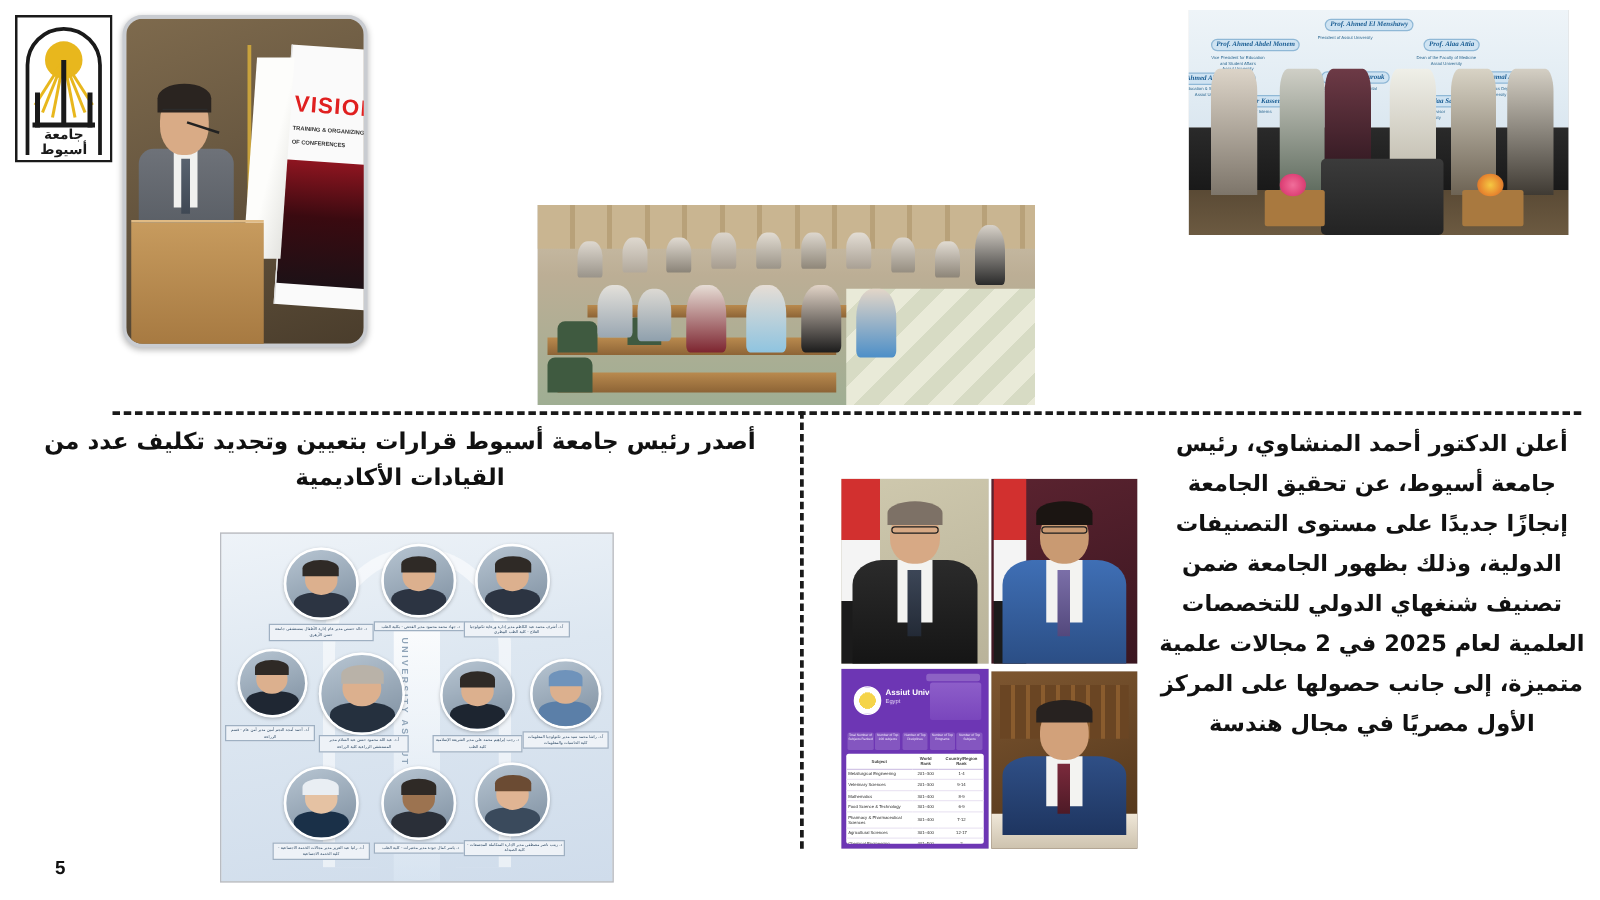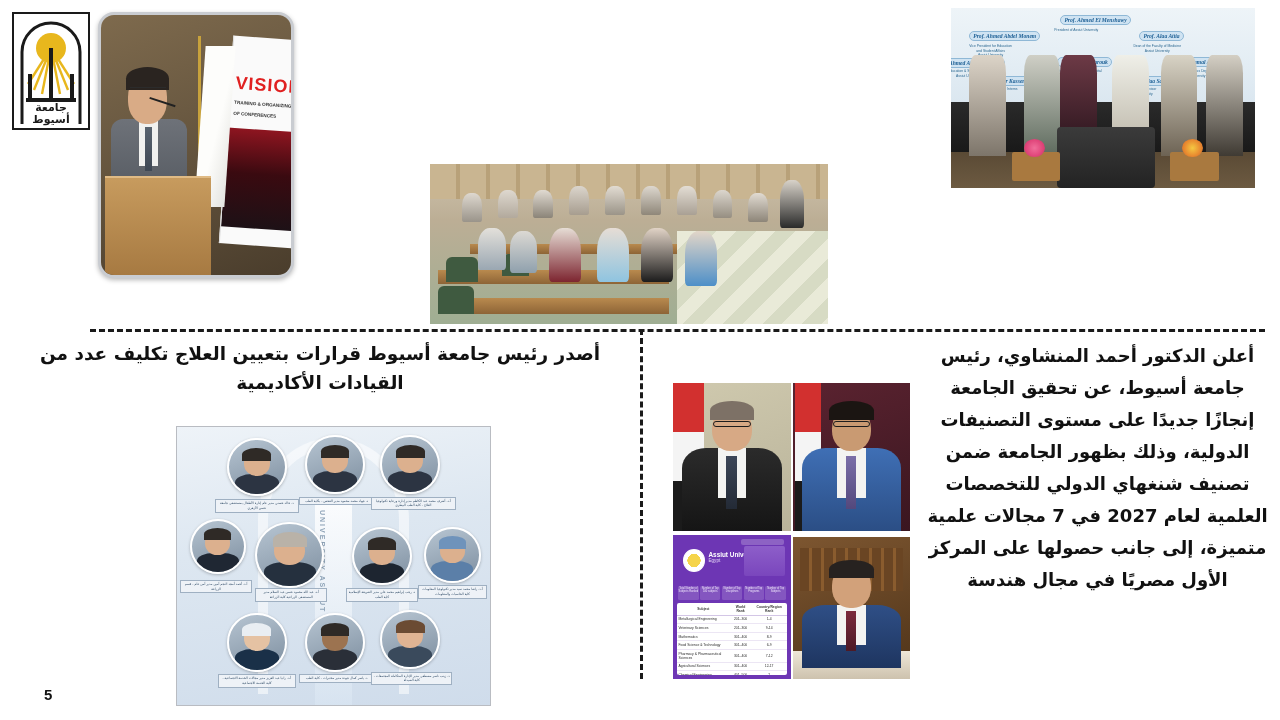--- a/index.html
+++ b/index.html
@@ -329,21 +329,21 @@
       <div class="au-p" style="left:62%;top:14%;width:5%;height:18%;background:linear-gradient(180deg,#e3ddd4,#a9a094);"></div>
       <div class="au-p" style="left:71%;top:16%;width:5%;height:18%;background:linear-gradient(180deg,#dcd6cd,#968e81);"></div>
       <div class="au-p" style="left:80%;top:18%;width:5%;height:18%;background:linear-gradient(180deg,#e1dbd2,#8d8578);"></div>
       <div class="au-p" style="left:88%;top:10%;width:6%;height:30%;background:linear-gradient(180deg,#d8d2c9,#2a2a2a);"></div>
     </div>
   </div>
 
   <div id="divider-horizontal"></div>
   <div id="divider-vertical"></div>
 
-  <div id="text-bottom-left" class="arabic">أصدر رئيس جامعة أسيوط قرارات بتعيين العلاج تكليف عدد من القيادات الأكاديمية</div>
+  <div id="text-bottom-left" class="arabic">أصدر رئيس جامعة أسيوط قرارات بتعيين وتجديد تكليف عدد من القيادات الأكاديمية</div>
 
   <div class="photo" id="photo-leaders">
     <div class="inner">
       <div class="ld-bg"></div>
       <div class="ld-arch"></div>
       <div class="ld-tower"></div>
       <div class="ld-vtext">UNIVERSITY ASSIUT</div>
 
       <div class="ld-portrait" style="left:16%;top:4%;width:19%;height:21%;">
           <div class="suit"></div>
@@ -420,21 +420,21 @@
           <div class="suit" style="background:#3a4a5c"></div>
           <div class="face" style="background:#e0b493"></div>
           <div class="hair" style="background:#6b4b33"></div>
         </div>
       <div class="ld-cap" style="left:62%;top:88%;width:26%;">د. زينب ناصر مصطفى
 مدير الإدارة المتكاملة
 المجتمعات - كلية الصيدلة</div>
     </div>
   </div>
 
-  <div id="text-bottom-right" class="arabic">أعلن الدكتور أحمد المنشاوي، رئيس جامعة أسيوط، عن تحقيق الجامعة إنجازًا جديدًا على مستوى التصنيفات الدولية، وذلك بظهور الجامعة ضمن تصنيف شنغهاي الدولي للتخصصات العلمية لعام 2027 في 7 مجالات علمية متميزة، إلى جانب حصولها على المركز الأول مصريًا في مجال هندسة</div>
+  <div id="text-bottom-right" class="arabic">أعلن الدكتور أحمد المنشاوي، رئيس جامعة أسيوط، عن تحقيق الجامعة إنجازًا جديدًا على مستوى التصنيفات الدولية، وذلك بظهور الجامعة ضمن تصنيف شنغهاي الدولي للتخصصات العلمية لعام 2025 في 2 مجالات علمية متميزة، إلى جانب حصولها على المركز الأول مصريًا في مجال هندسة</div>
 
   <div class="photo" id="photo-man1">
     <div class="inner">
       <div class="pr-bg" style="background:linear-gradient(160deg,#cfc9ae,#b9b39a)"></div>
       <div class="pr-flagred"></div>
       <div class="pr-body" style="background:linear-gradient(180deg,#2b2b2b,#151515)"></div>
       <div class="pr-shirt"></div>
       <div class="pr-tie" style="background:linear-gradient(180deg,#3c4657,#232a36)"></div>
       <div class="pr-head"></div>
       <div class="pr-hair" style="background:#7d7166"></div>

